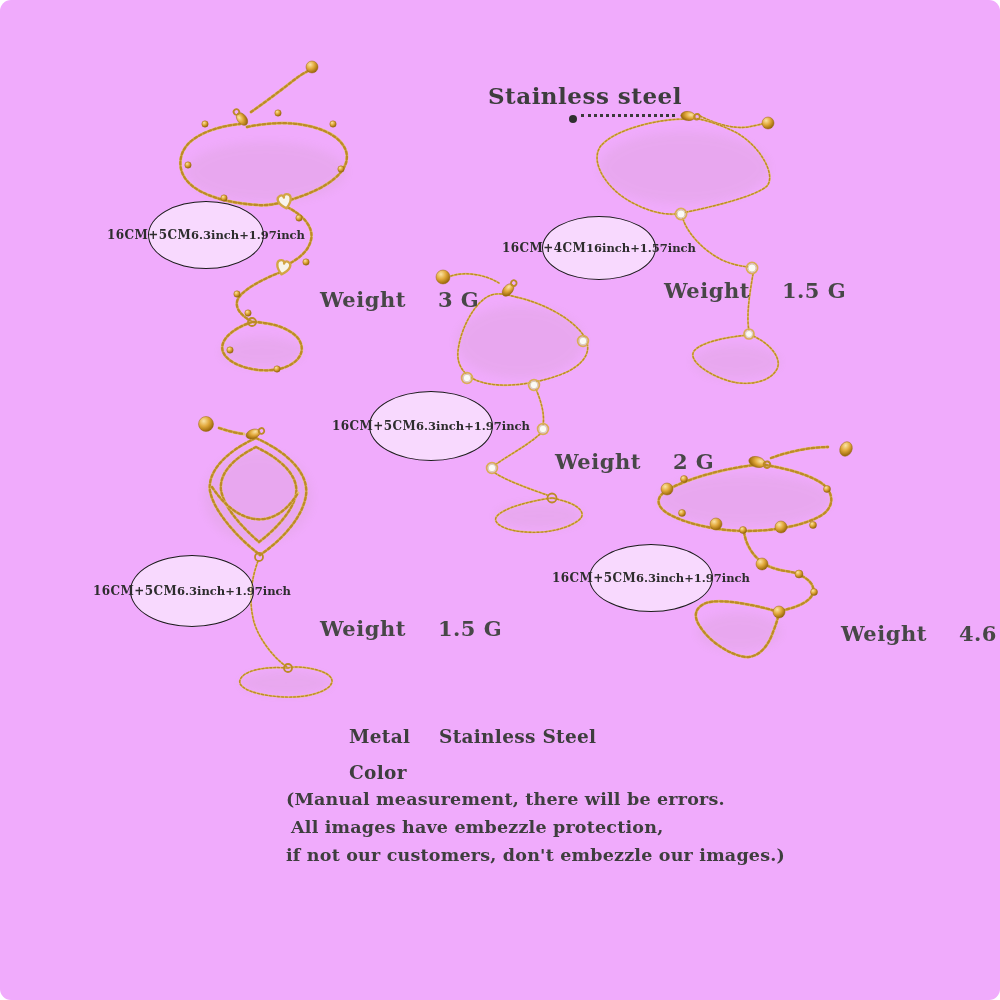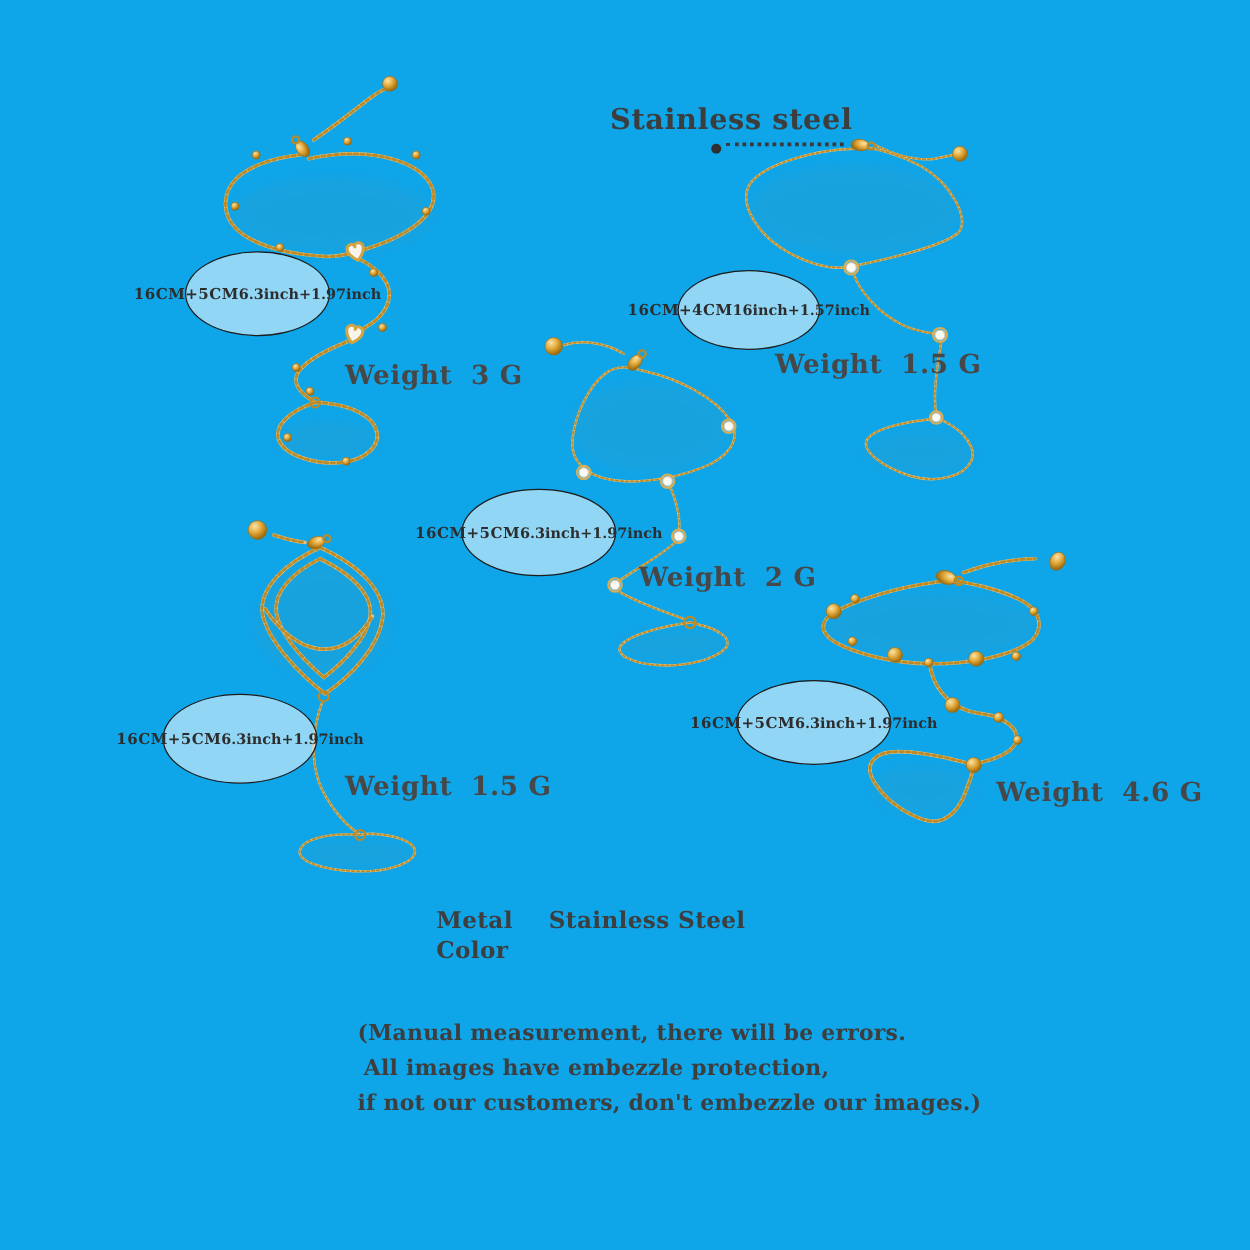--- a/index.html
+++ b/index.html
@@ -1,18 +1,18 @@
 <!DOCTYPE html>
 <html><head>
 <meta charset="utf-8">
 <style>
   html,body { margin:0; padding:0; background:#ffffff; }
   .canvas {
-    position:relative; width:1000px; height:1000px; background:#0ea5e9;
-    font-family:"DejaVu Serif", "Liberation Serif", serif; overflow:hidden;
+    position:relative; width:1000px; height:1000px; background:#f0abfc;
+    font-family:"DejaVu Serif", "Liberation Serif", serif; overflow:hidden;border-radius:11px;
   }
   svg.art { position:absolute; left:0; top:0; }
 
   
   .ch-base { fill:none; stroke:#E6C077; stroke-width:2.9; stroke-linecap:round; }
   .ch-dash { fill:none; stroke:#BC8A26; stroke-width:2.3; stroke-dasharray:2.8 2.4; stroke-linecap:round; }
   .thin .ch-base { stroke-width:1.9; }
   .thin .ch-dash { stroke-width:1.4; stroke-dasharray:2.1 1.9; }
   .bead { fill:url(#beadG); stroke:#9A6B12; stroke-width:0.5; }
   .crystal { fill:#FBFAF6; stroke:#D9CDB5; stroke-width:1; }
@@ -34,32 +34,32 @@
   .oval {
     position:absolute; border:1.7px solid #1c1c1c; border-radius:50%;
     display:flex; flex-direction:row; align-items:center; justify-content:center;
     text-align:center; color:#2d2d2d; font-weight:bold; background:rgba(255,255,255,0.55);
   }
   .oval span { display:block; line-height:17px; }
   .oval .l1 { font-size:12px; letter-spacing:0.4px; }
   .oval .l2 { font-size:11.5px; }
 
   .weight {
-    position:absolute; display:flex; gap:15px; font-size:21px; font-weight:bold;
-    color:#474747; letter-spacing:0.5px; white-space:nowrap;
+    position:absolute; display:flex; gap:32px; font-size:21px; font-weight:bold;
+    color:#474747; letter-spacing:0.5px; white-space:nowrap;margin-left:44px;
   }
 
   .specs {
     position:absolute; left:349px; top:726px; display:grid;
-    grid-template-columns:90px auto; row-gap:3px; font-size:18.5px; font-weight:bold;
+    grid-template-columns:90px auto; row-gap:15px; font-size:18.5px; font-weight:bold;
     color:#3e3e3e; letter-spacing:0.3px;
   }
   .disclaimer {
     position:absolute; left:286px; top:785px; font-size:17.5px; font-weight:bold;
-    color:#3e3e3e; line-height:28px; letter-spacing:0.2px; white-space:nowrap;margin-top:28px;
+    color:#3e3e3e; line-height:28px; letter-spacing:0.2px; white-space:nowrap;
   }
 </style>
 </head>
 <body>
 
 <div class="canvas">
 
   <svg class="art" width="1000" height="1000" viewBox="0 0 1000 1000">
     <defs>
       <radialGradient id="beadG" cx="35%" cy="30%" r="78%">

